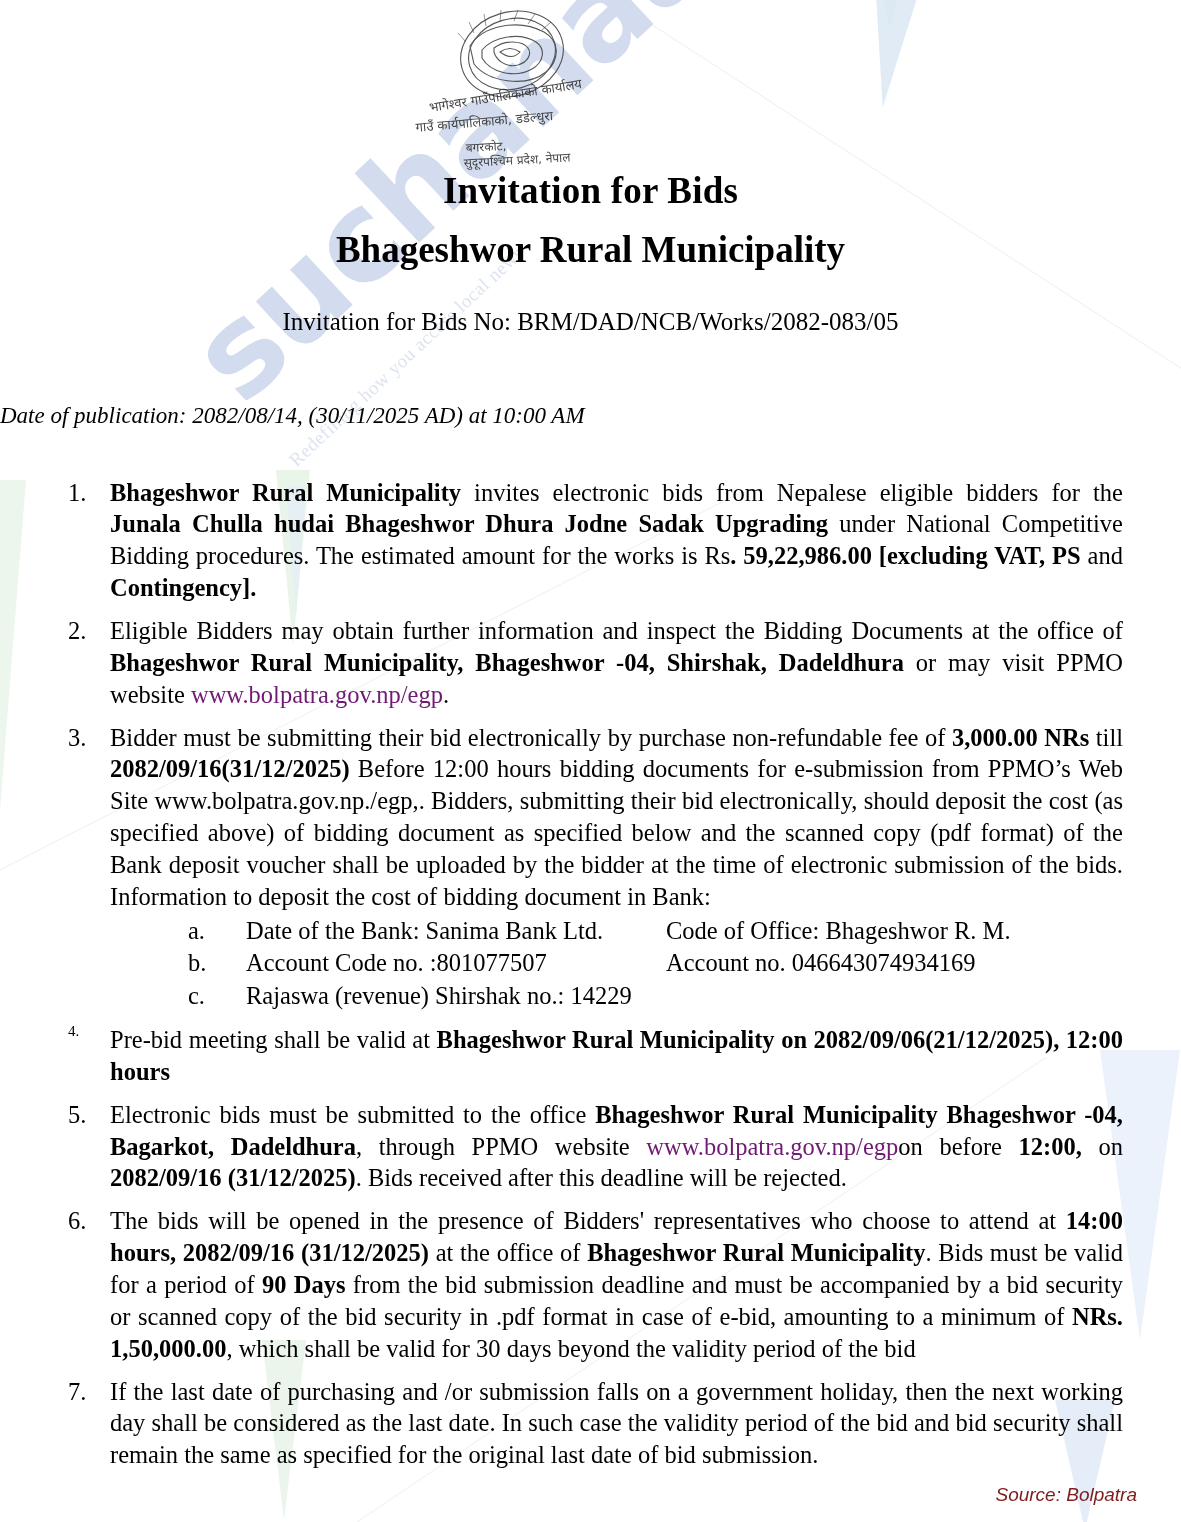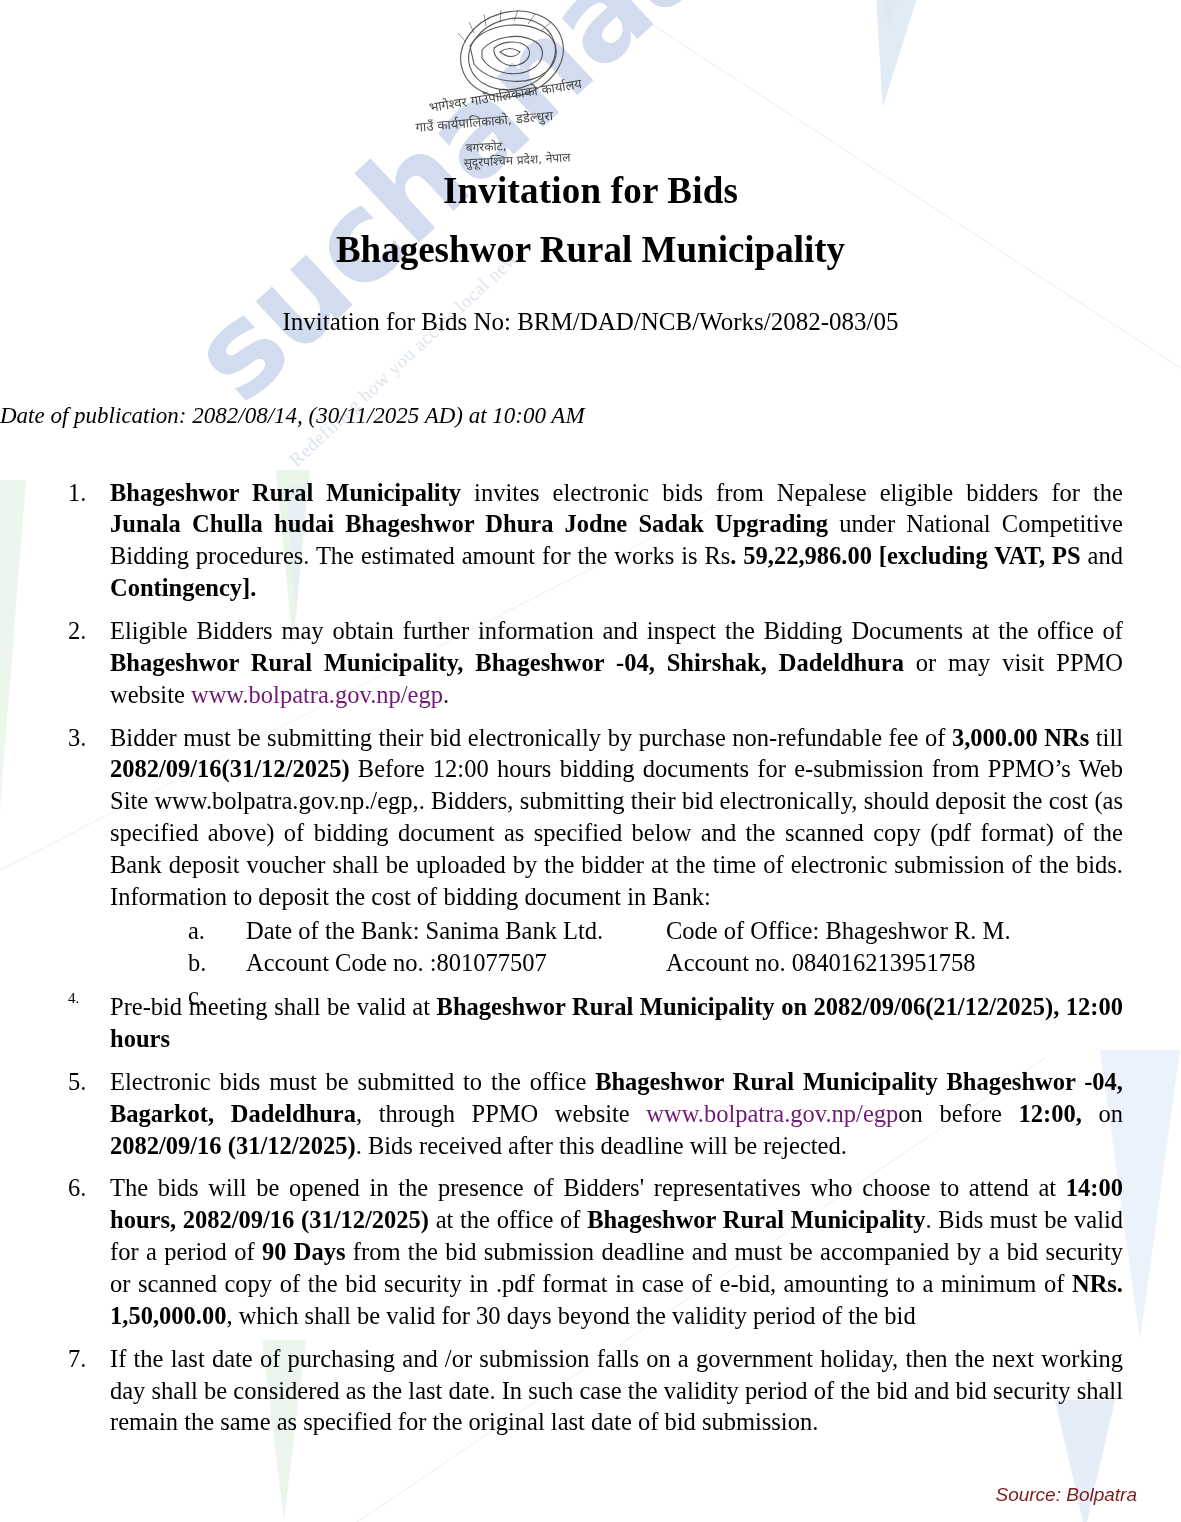--- a/index.html
+++ b/index.html
@@ -306,22 +306,22 @@
     <div class="pub-date">
       <span>Date of publication:</span>
       <span>2082/08/14, (30/11/2025 AD) at 10:00 AM</span>
     </div>
 
     <ol class="clauses" id="clause-list">
         <li><span class="marker">1.</span><span><span class="b">Bhageshwor Rural Municipality</span><span> invites electronic bids from Nepalese eligible bidders for the </span><span class="b">Junala Chulla hudai Bhageshwor Dhura Jodne Sadak Upgrading</span><span>  under National Competitive Bidding procedures. The estimated amount for the works is Rs</span><span class="b">. 59,22,986.00 [excluding VAT, PS</span><span> and </span><span class="b">Contingency].</span></span></li>
         <li><span class="marker">2.</span><span><span>Eligible Bidders may obtain further information and inspect the Bidding Documents at the office of </span><span class="b">Bhageshwor Rural Municipality, Bhageshwor -04, Shirshak, Dadeldhura</span><span> or may visit PPMO website </span><span class="link">www.bolpatra.gov.np/egp</span><span>.</span></span></li>
         <li><span class="marker">3.</span><span><span>Bidder must be submitting their bid electronically by purchase non-refundable fee of </span><span class="b">3,000.00 NRs</span><span> till </span><span class="b">2082/09/16(31/12/2025)</span><span> Before 12:00  hours bidding documents for e-submission from PPMO’s Web Site www.bolpatra.gov.np./egp,. Bidders, submitting their bid electronically, should deposit the cost (as specified above) of bidding document as specified below and the scanned copy (pdf format) of the Bank deposit voucher shall be uploaded by the bidder at the time of electronic submission of the bids. Information to deposit the cost of bidding document in Bank:</span></span><ol class="subitems">
             <li><span class="marker">a.</span><span class="sub-col2">Date of the Bank: Sanima Bank Ltd.</span><span>Code of Office: Bhageshwor R. M.</span></li>
-            <li><span class="marker">b.</span><span class="sub-col2">Account Code no. :801077507</span><span>Account no. 084016213951758</span></li>
-            <li><span class="marker">c.</span></li>
+            <li><span class="marker">b.</span><span class="sub-col2">Account Code no. :801077507</span><span>Account no. 046643074934169</span></li>
+            <li><span class="marker">c.</span><span class="sub-col2">Rajaswa (revenue) Shirshak no.: 14229</span></li>
           </ol></li>
         <li class="sup-marker"><span class="marker">4.</span><span><span>Pre-bid meeting shall be valid at </span><span class="b">Bhageshwor Rural Municipality on 2082/09/06(21/12/2025), 12:00 hours</span></span></li>
         <li><span class="marker">5.</span><span><span>Electronic bids must be submitted to the office </span><span class="b">Bhageshwor Rural Municipality Bhageshwor -04, Bagarkot, Dadeldhura</span><span>, through PPMO website </span><span class="link">www.bolpatra.gov.np/egp</span><span>on before </span><span class="b">12:00,</span><span> on </span><span class="b">2082/09/16 (31/12/2025)</span><span>. Bids received after this deadline will be rejected.</span></span></li>
         <li><span class="marker">6.</span><span><span>The bids will be opened in the presence of Bidders' representatives who choose to attend at </span><span class="b">14:00 hours, 2082/09/16 (31/12/2025)</span><span> at the office of </span><span class="b">Bhageshwor Rural Municipality</span><span>. Bids must be valid for a period of </span><span class="b">90 Days</span><span> from the bid submission deadline and must be accompanied by a bid security or scanned copy of the bid security in .pdf format in case of e-bid, amounting to a minimum of </span><span class="b">NRs. 1,50,000.00</span><span>, which shall be valid for 30 days beyond the validity period of the bid</span></span></li>
         <li><span class="marker">7.</span><span><span>If the last date of purchasing and /or submission falls on a government holiday, then the next working day shall be considered as the last date. In such case the validity period of the bid and bid security shall remain the same as specified for the original last date of bid submission.</span></span></li>
       </ol>
 
   </div>
 
   <div class="footer">Source: Bolpatra</div>

